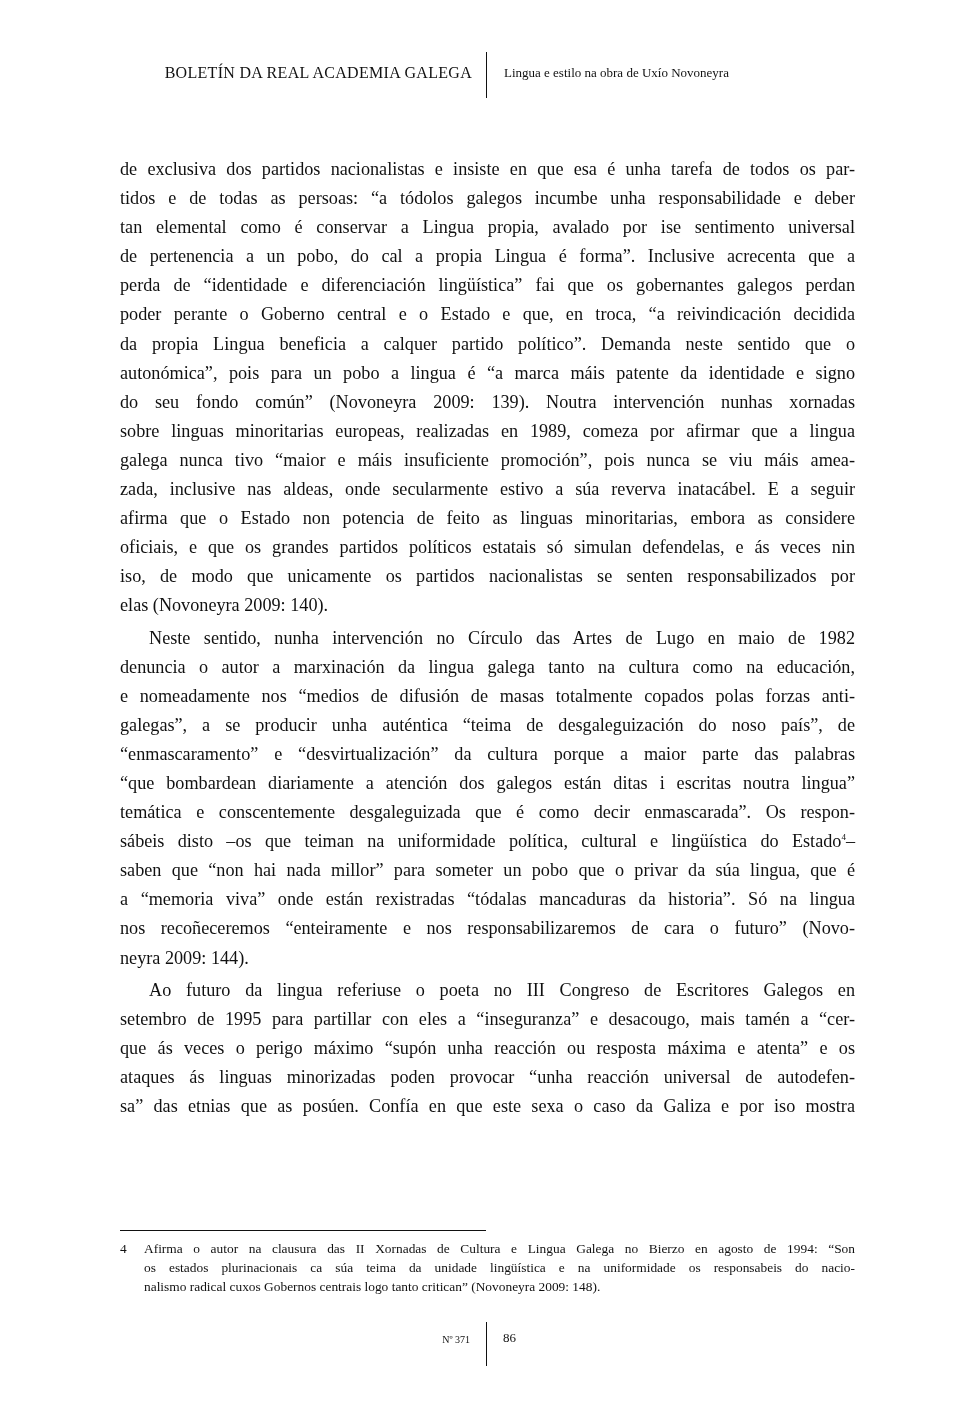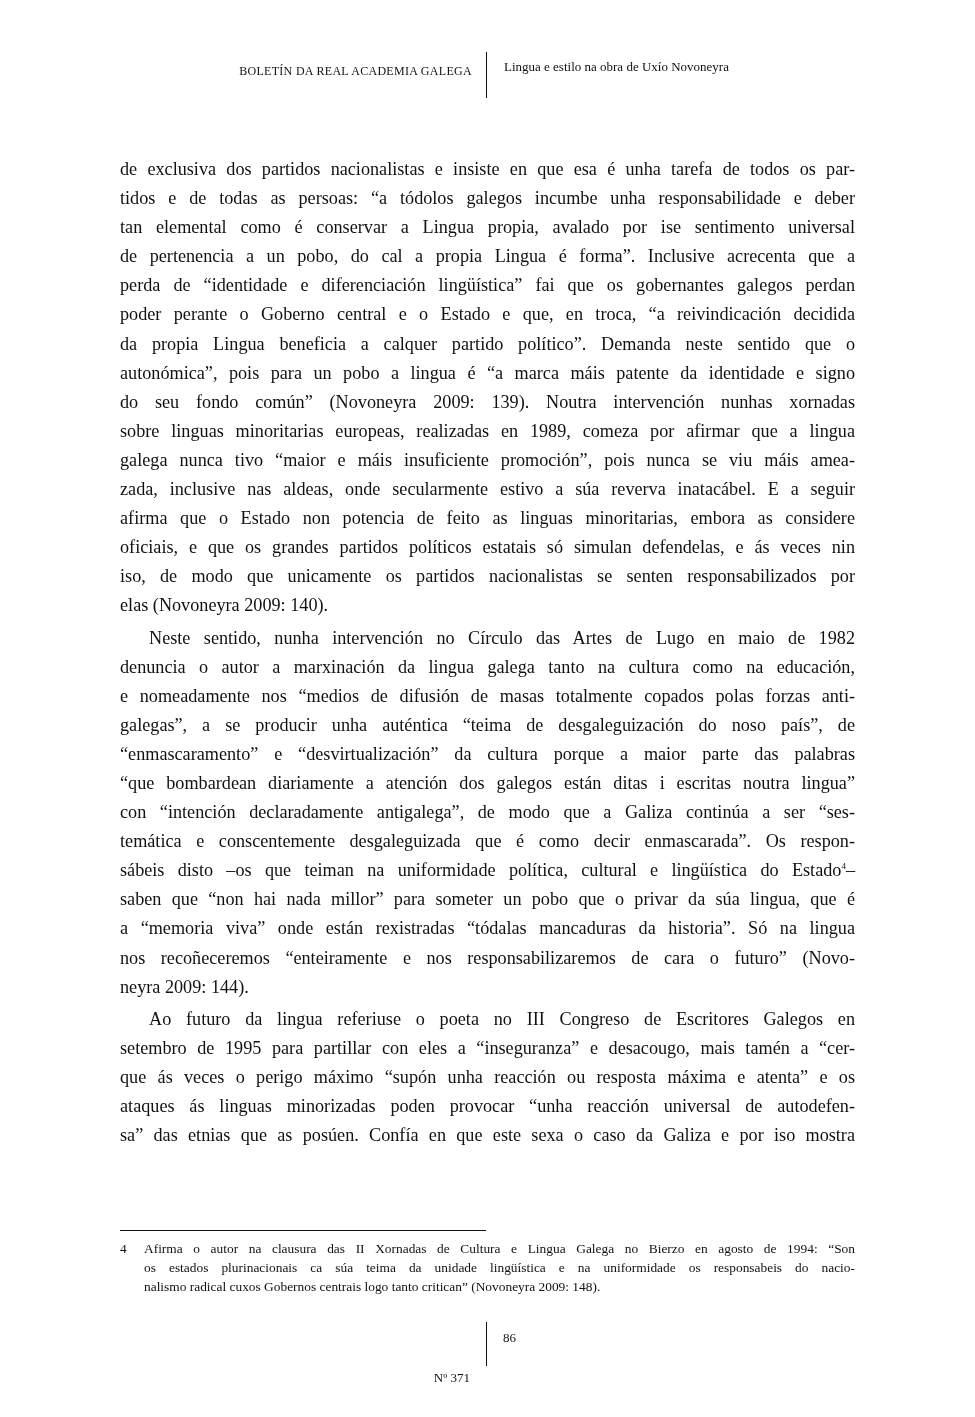--- a/index.html
+++ b/index.html
@@ -19,36 +19,36 @@
       position: absolute;
       top: 52px;
       left: 0;
       width: 975px;
       height: 46px;
     }
     .rh-left {
       position: absolute;
       right: 503px;
       top: 12px;
-      font-size: 12px;
+      font-size: 16px;
       letter-spacing: 0.3px;
       white-space: nowrap;
     }
     .rh-divider {
       position: absolute;
       left: 486px;
       top: 0;
       width: 1px;
       height: 46px;
       background: #111;
     }
     .rh-right {
       position: absolute;
       left: 504px;
-      top: 7px;
+      top: 13px;
       font-size: 13px;
       white-space: nowrap;
     }
     .body-text {
       position: absolute;
       top: 155px;
       left: 120px;
       width: 735px;
       font-size: 18.2px;
       line-height: 29.1px;
@@ -106,23 +106,22 @@
       position: absolute;
       top: 1322px;
       left: 0;
       width: 975px;
       height: 44px;
     }
     .pf-left {
       position: absolute;
       right: 505px;
       top: 12px;
-      font-size: 13px;
-      white-space: nowrap;
-      margin-top: 36px;
+      font-size: 10px;
+      white-space: nowrap;
     }
     .pf-divider {
       position: absolute;
       left: 486px;
       top: 0;
       width: 1px;
       height: 44px;
       background: #111;
     }
     .pf-right {
@@ -163,21 +162,20 @@
     <span class="line last">elas (Novoneyra 2009: 140).</span>
   </p>
 
   <p>
     <span class="line" style="padding-left:29px;">Neste sentido, nunha intervención no Círculo das Artes de Lugo en maio de 1982</span>
     <span class="line">denuncia o autor a marxinación da lingua galega tanto na cultura como na educación,</span>
     <span class="line">e nomeadamente nos “medios de difusión de masas totalmente copados polas forzas anti-</span>
     <span class="line">galegas”, a se producir unha auténtica “teima de desgaleguización do noso país”, de</span>
     <span class="line">“enmascaramento” e “desvirtualización” da cultura porque a maior parte das palabras</span>
     <span class="line">“que bombardean diariamente a atención dos galegos están ditas i escritas noutra lingua”</span>
-    <span class="line">con “intención declaradamente antigalega”, de modo que a Galiza continúa a ser “ses-</span>
     <span class="line">temática e conscentemente desgaleguizada que é como decir enmascarada”. Os respon-</span>
     <span class="line"><span>sábeis disto –os que teiman na uniformidade política, cultural e lingüística do Estado</span><sup>4</sup><span>–</span></span>
     <span class="line">saben que “non hai nada millor” para someter un pobo que o privar da súa lingua, que é</span>
     <span class="line">a “memoria viva” onde están rexistradas “tódalas mancaduras da historia”. Só na lingua</span>
     <span class="line">nos recoñeceremos “enteiramente e nos responsabilizaremos de cara o futuro” (Novo-</span>
     <span class="line last">neyra 2009: 144).</span>
   </p>
 
   <p>
     <span class="line" style="padding-left:29px;">Ao futuro da lingua referiuse o poeta no III Congreso de Escritores Galegos en</span>

